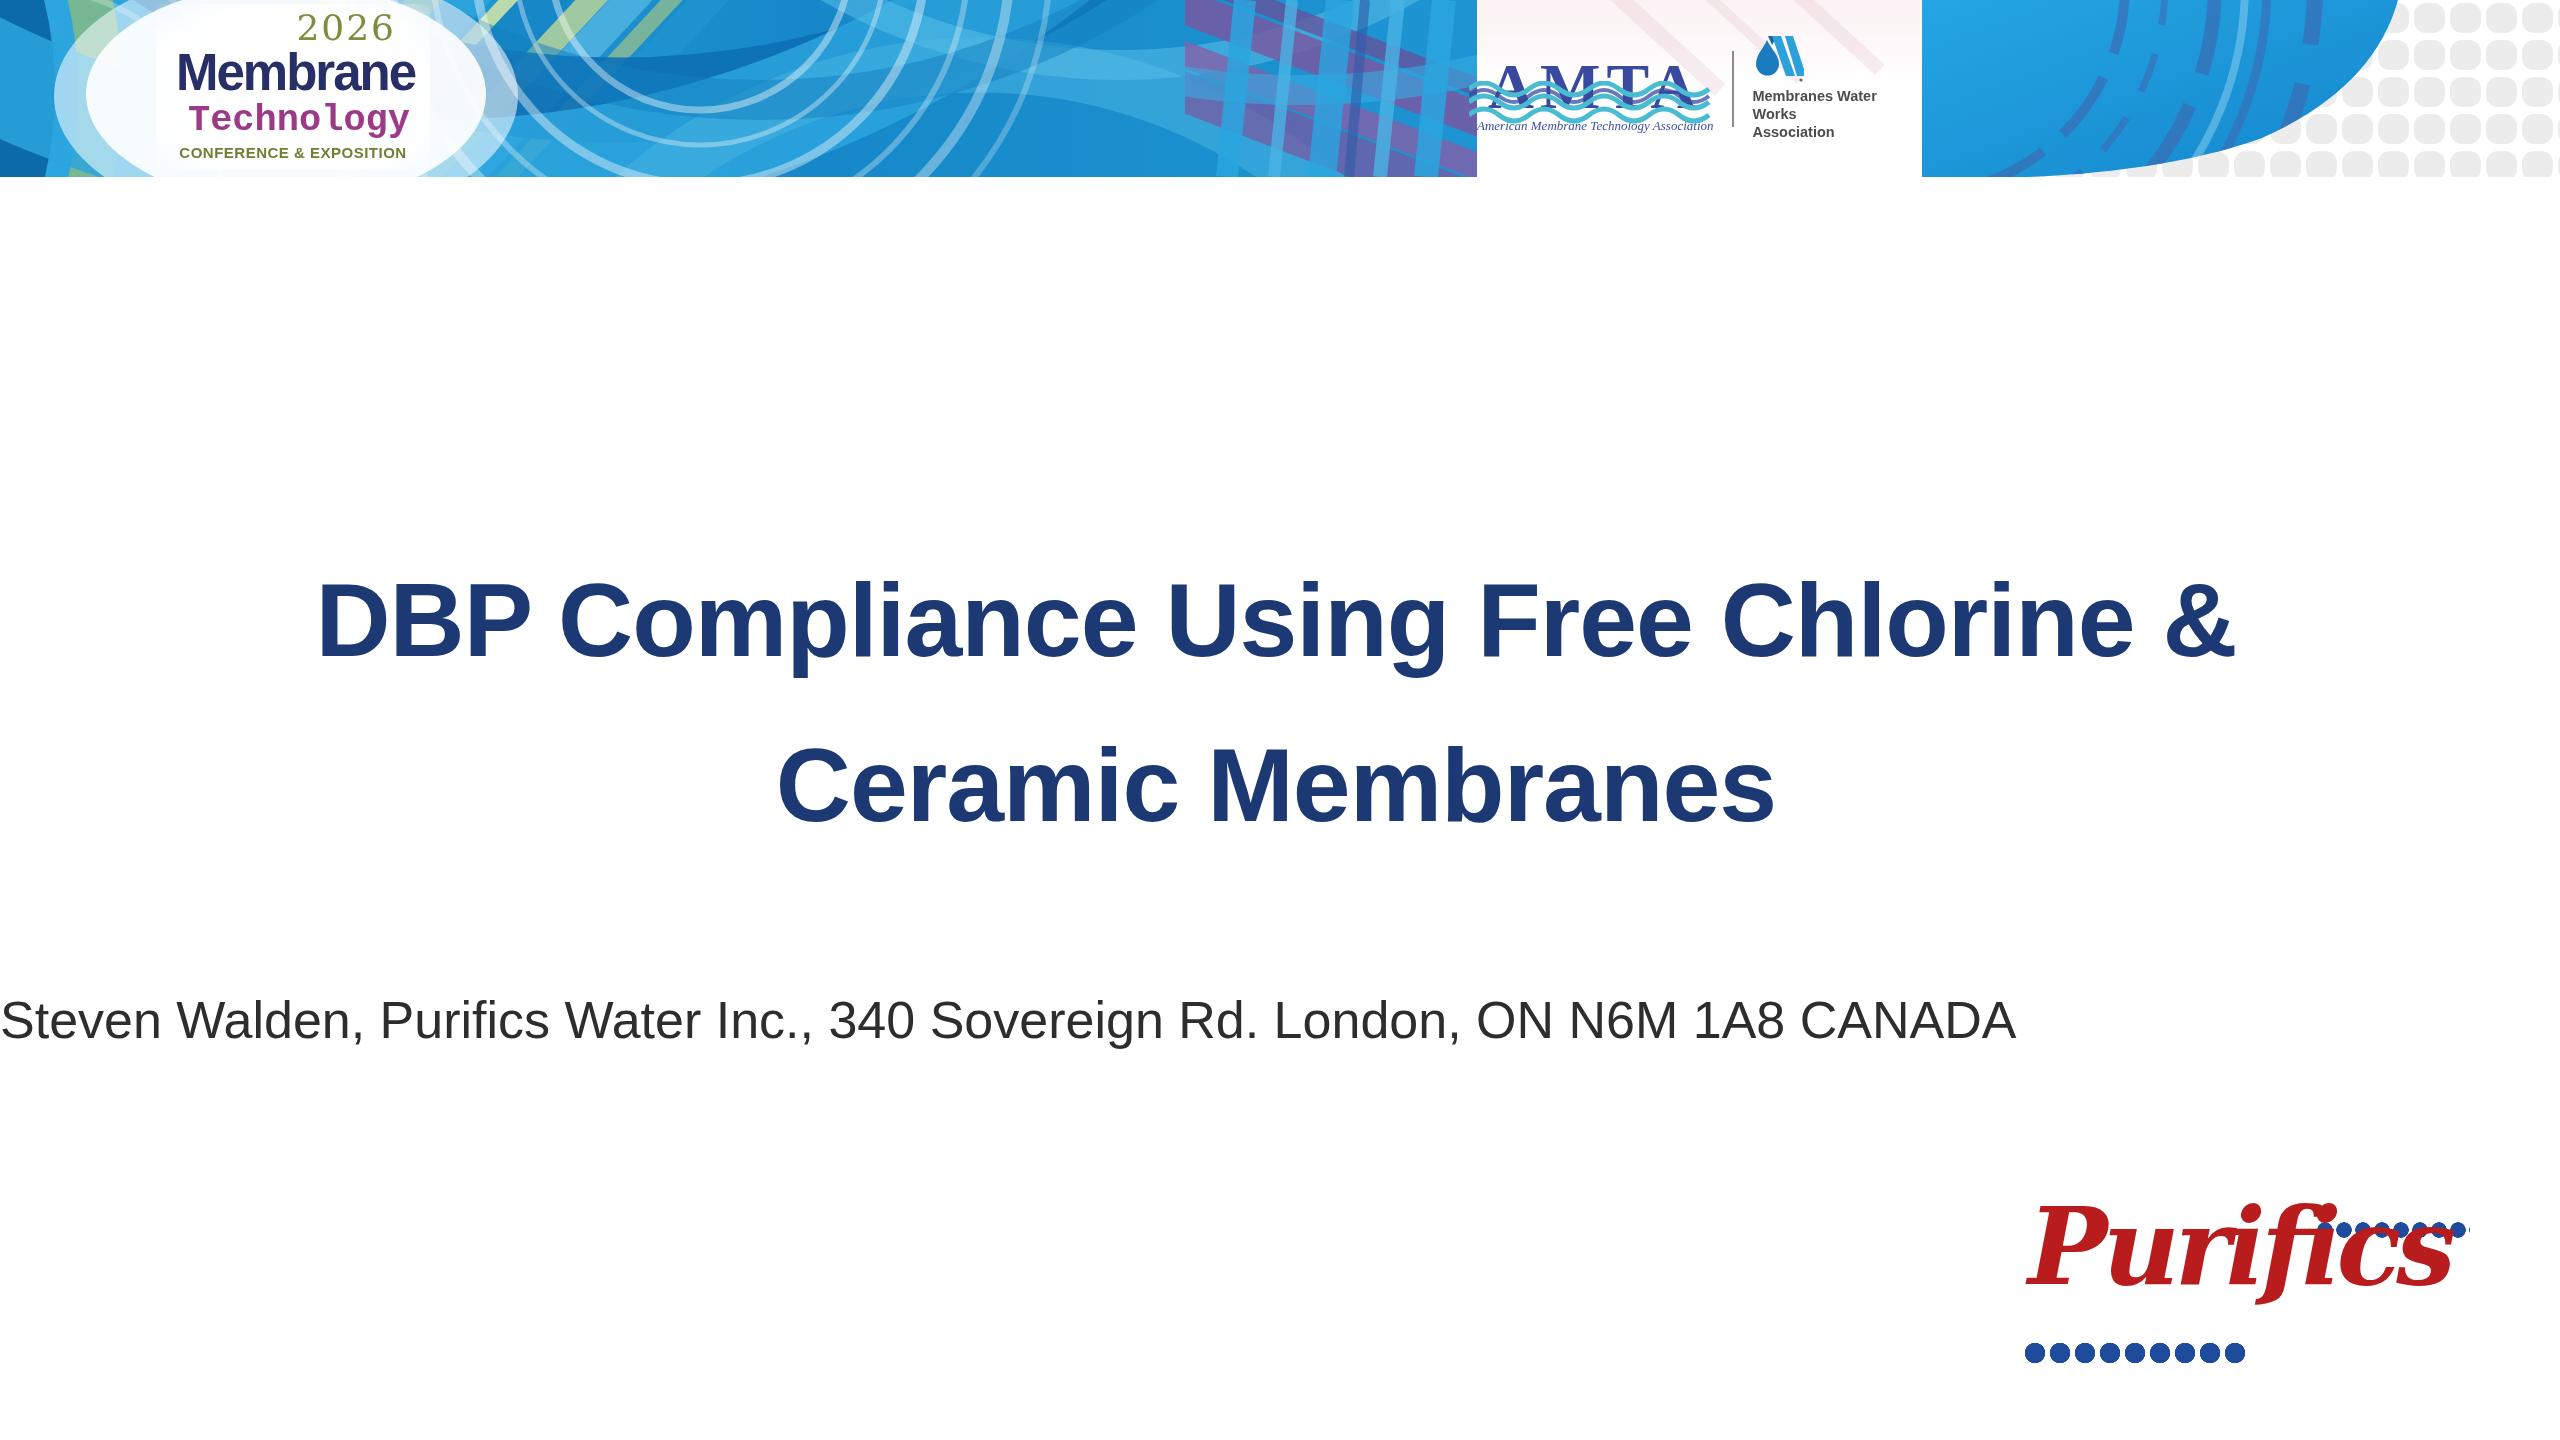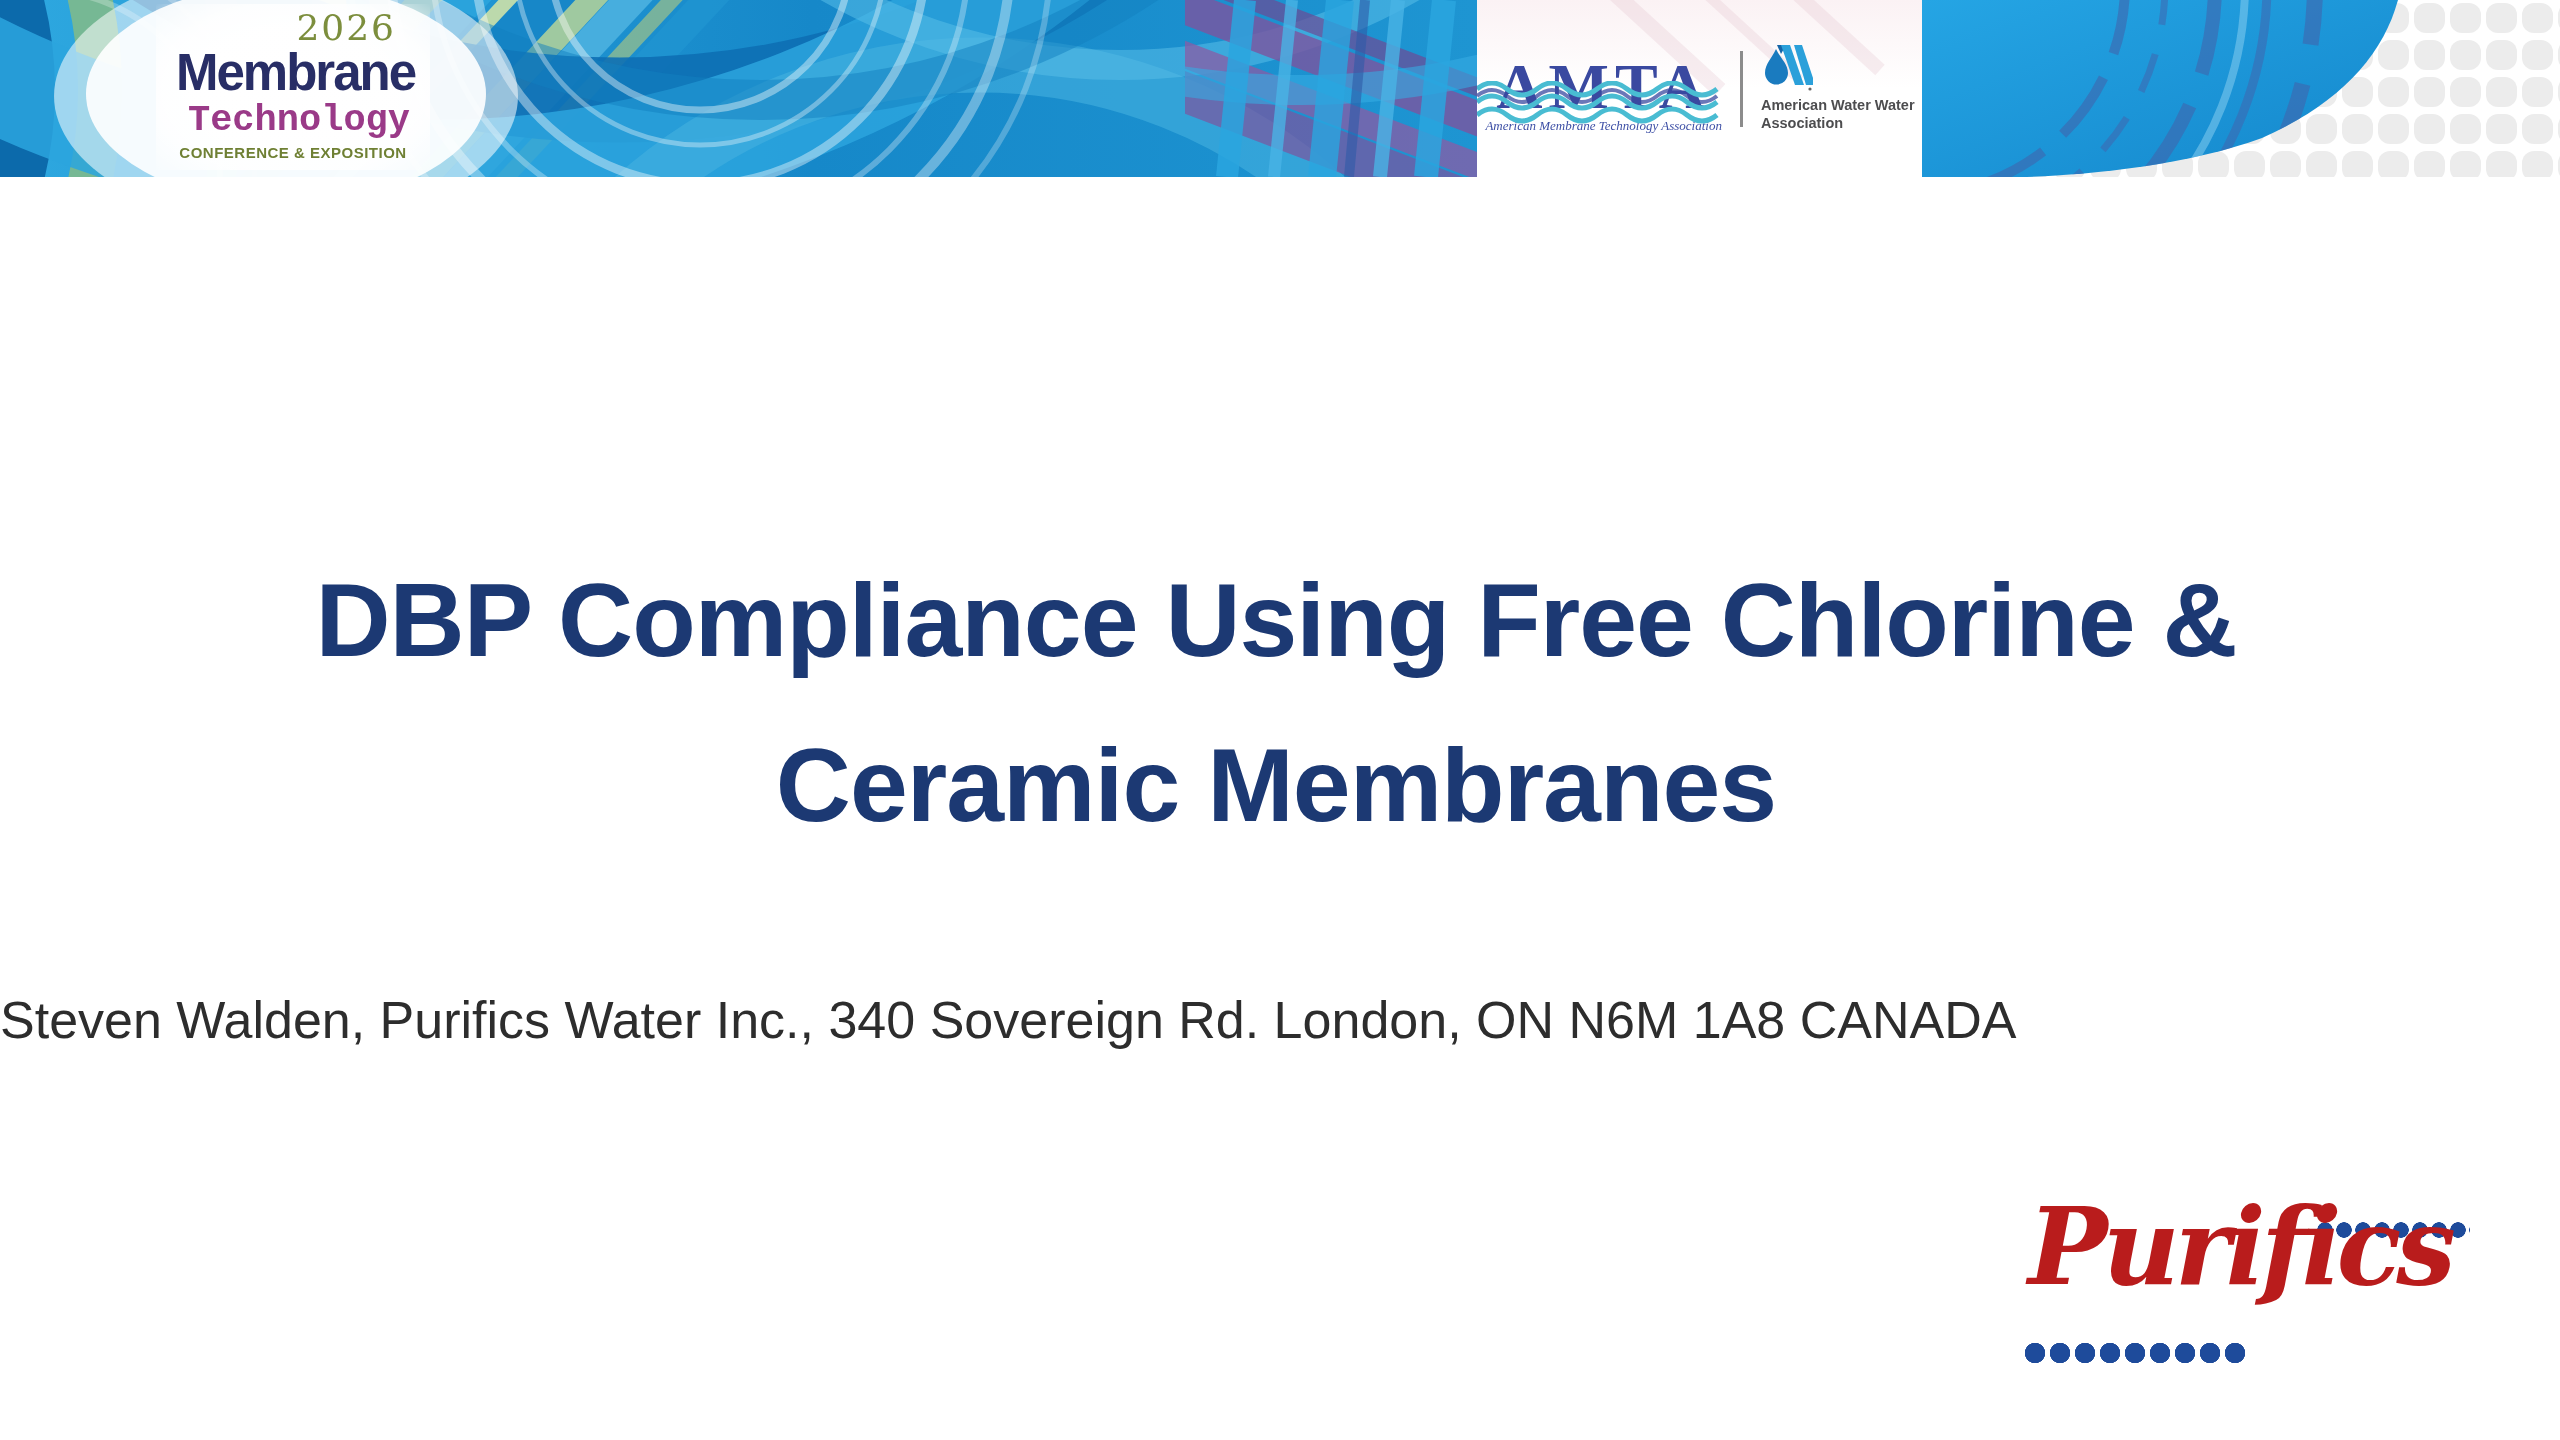--- a/index.html
+++ b/index.html
@@ -196,21 +196,21 @@
       <div class="assoc-divider"></div>
       <div class="awwa-logo">
         <svg width="52" height="46" viewBox="0 0 52 46" aria-hidden="true">
           <path d="M15,4 C11,13 4,19 4,28 a11.5,11.5 0 1 0 23,0 C27,19 19,13 15,4 Z" fill="#1a7bbf"></path>
           <polygon points="16,0 25,0 20,9" fill="#1565a8"></polygon>
           <polygon points="20,0 29,0 43,40 34,40" fill="#2ba0da"></polygon>
           <polygon points="33,0 41,0 52,33 52,40 45,40" fill="#2ba0da"></polygon>
           <circle cx="49" cy="44" r="1.6" fill="#666"></circle>
         </svg>
         <div class="awwa-text">
-          <div>American Water Water</div>
+          <div>Membranes Water Works</div>
           <div>Association</div>
         </div>
       </div>
     </div>
   </header>
 
   <h1 class="slide-title">
     <span>DBP Compliance Using Free Chlorine &amp;</span><br>
     <span>Ceramic Membranes</span>
   </h1>

